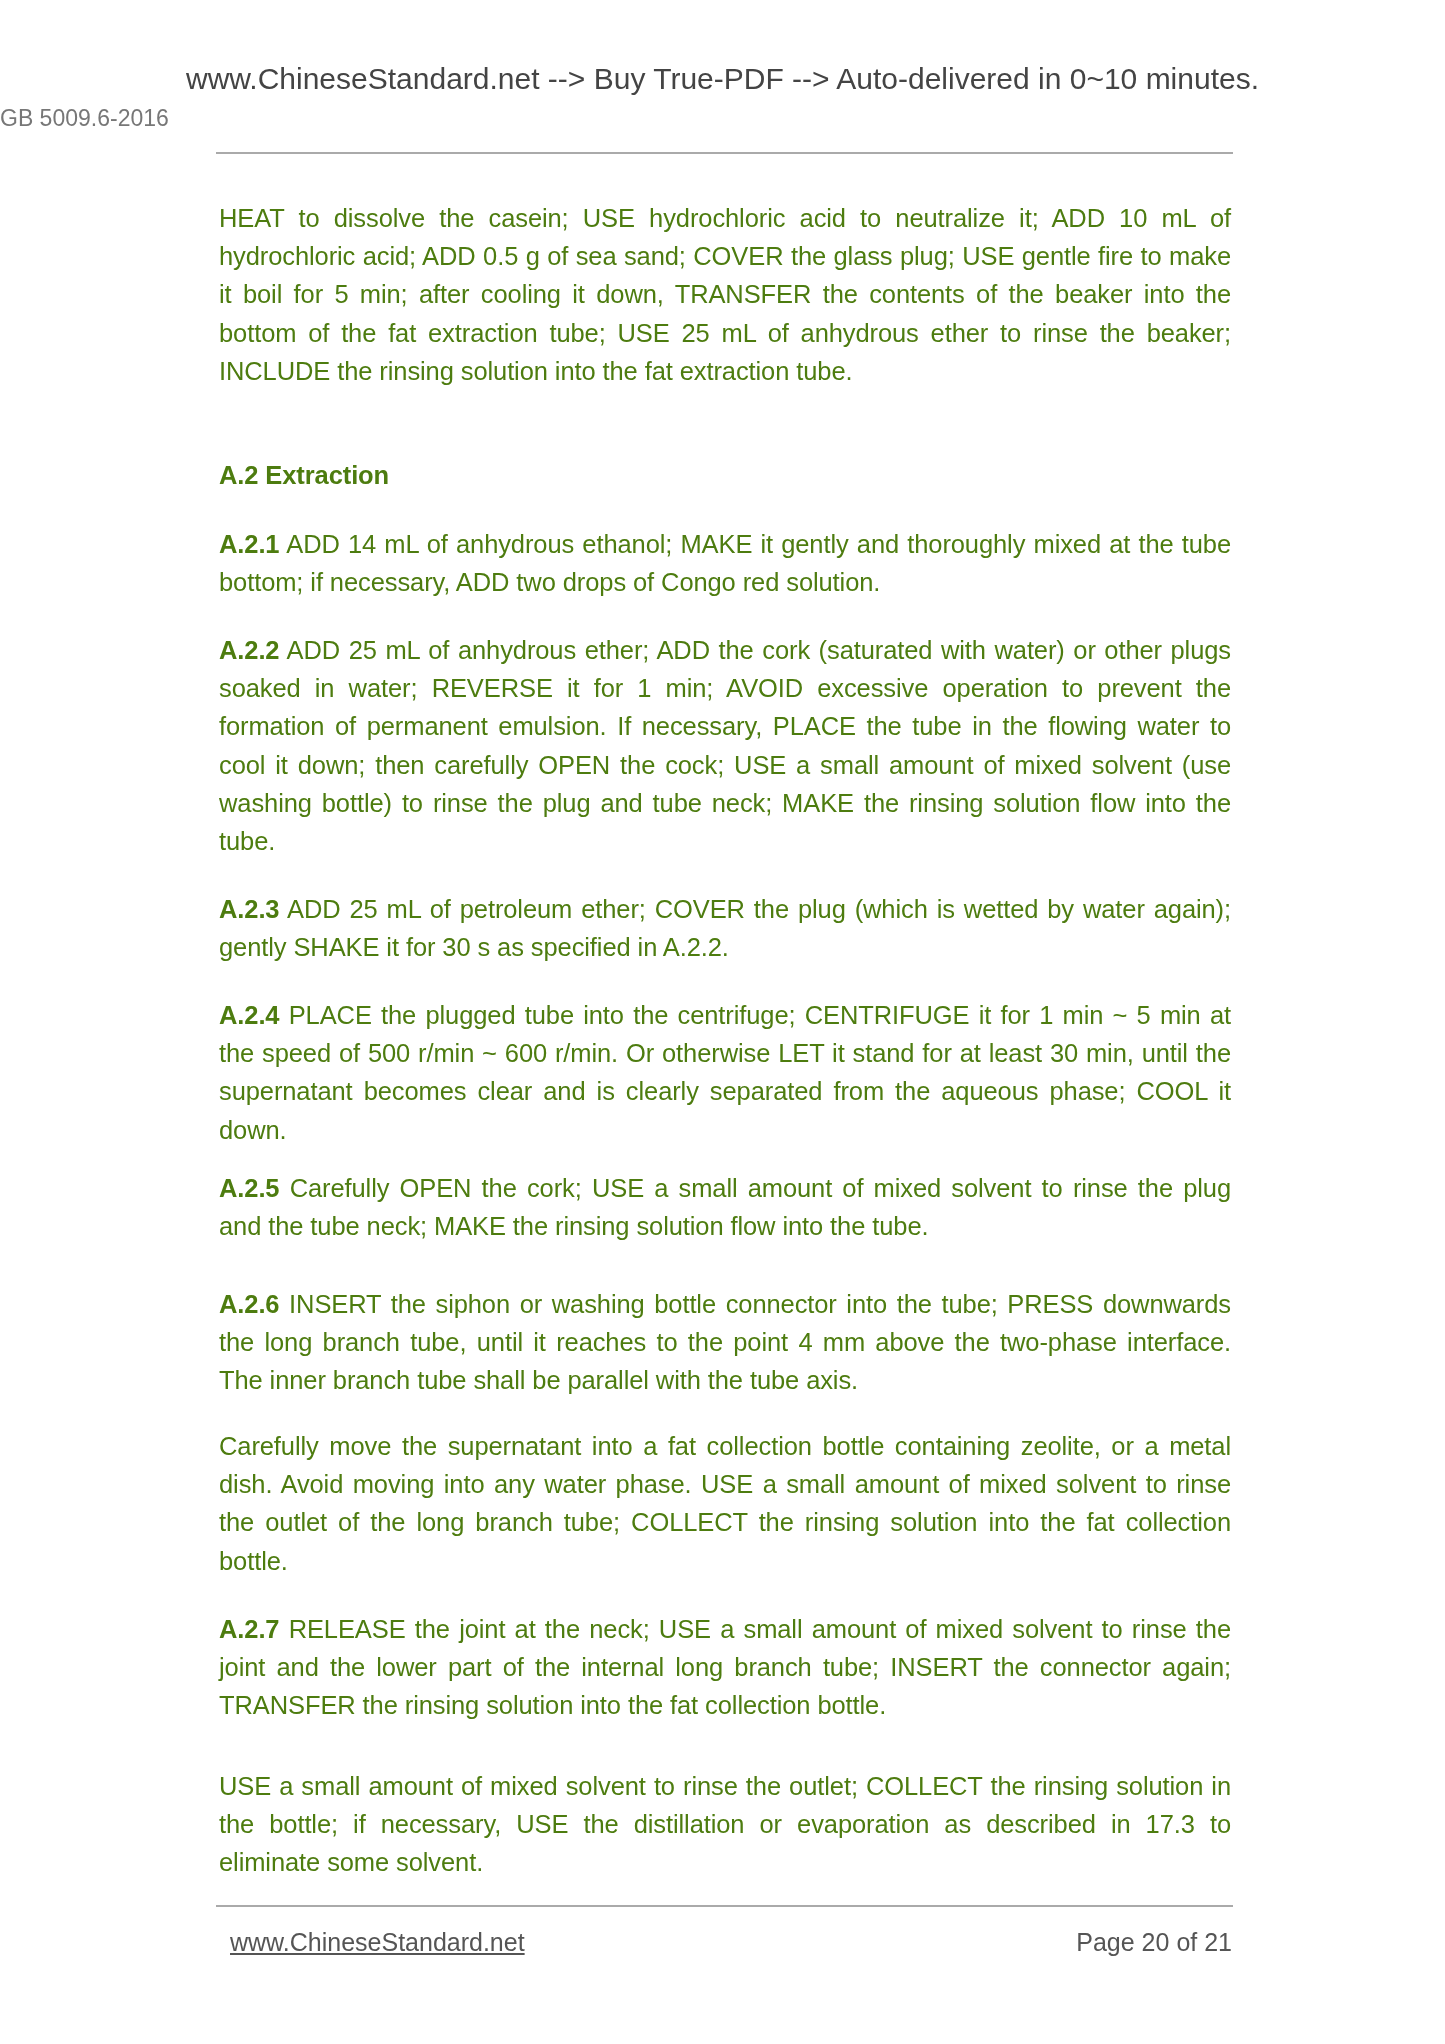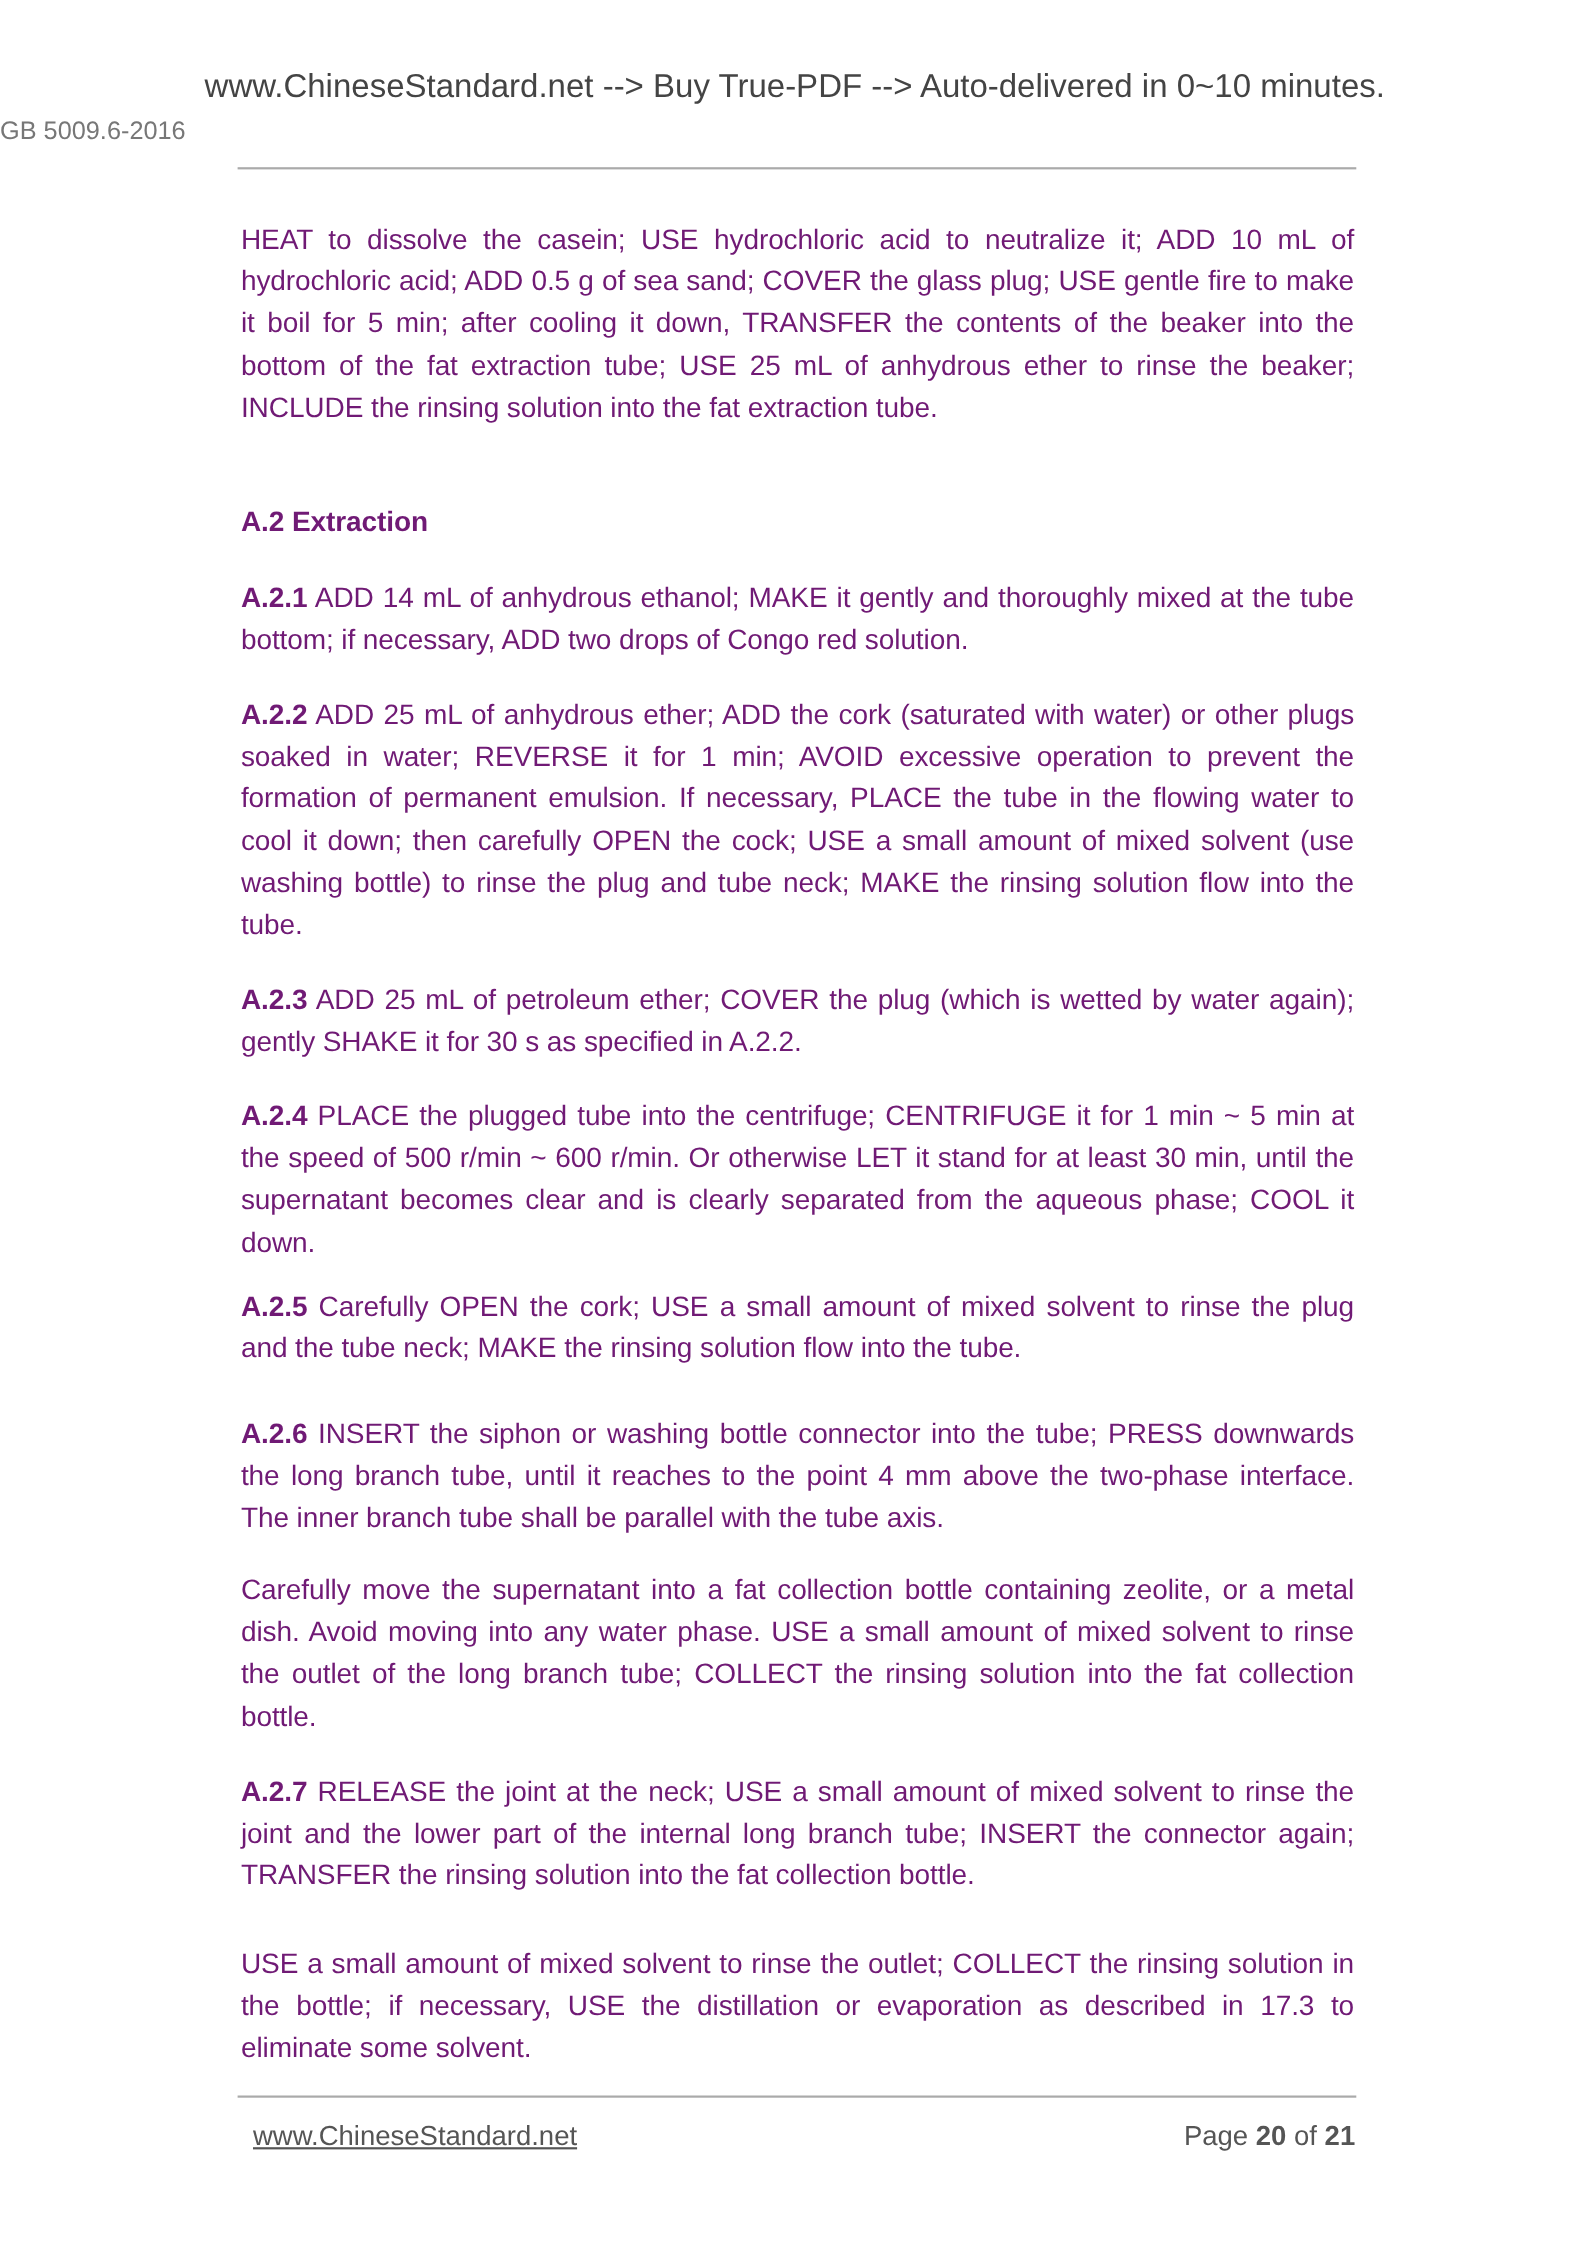--- a/index.html
+++ b/index.html
@@ -4,27 +4,27 @@
 <style>
   html, body { margin:0; padding:0; background:#ffffff; }
   body { width:1445px; height:2044px; position:relative; overflow:hidden;
          font-family:"Liberation Sans", sans-serif; color:#111; }
   .hdr1 { position:absolute; left:0; width:1445px; top:60px; text-align:center;
           font-size:30px; line-height:38px; color:#444; }
   .hdr2 { position:absolute; left:0; width:1445px; top:104px; 
           font-size:23px; line-height:28px; color:#777; }
   .rule { position:absolute; left:216px; width:1017px; height:2px; background:#aaa; }
   .para { position:absolute; left:219px; width:1012px; font-size:25.5px; line-height:38.2px;
-          text-align:justify; color:#701a75; letter-spacing:-0.1px; }
+          text-align:justify; color:#4d7c0f; letter-spacing:-0.1px; }
   .para b { font-weight:bold; }
   .heading { font-weight:bold; }
   .ftr-link { position:absolute; left:230px; top:1926px; font-size:25px; line-height:32px;
               color:#555; text-decoration:underline; }
   .ftr-page { position:absolute; right:213px; top:1926px; font-size:25px; line-height:32px; color:#555; }
-  .ftr-page b { font-weight:bold; }
+  .ftr-page b { font-weight:normal; }
 </style>
 </head>
 <body>
 
 <div class="hdr1">www.ChineseStandard.net --&gt; Buy True-PDF --&gt; Auto-delivered in 0~10 minutes.</div>
 <div class="hdr2">GB 5009.6-2016</div>
 <div class="rule" style="top:152px;"></div>
 
 <div class="para" style="top:199px;">HEAT to dissolve the casein; USE hydrochloric acid to neutralize it; ADD 10 mL of hydrochloric acid; ADD 0.5 g of sea sand; COVER the glass plug; USE gentle fire to make it boil for 5 min; after cooling it down, TRANSFER the contents of the beaker into the bottom of the fat extraction tube; USE 25 mL of anhydrous ether to rinse the beaker; INCLUDE the rinsing solution into the fat extraction tube.</div>
 

